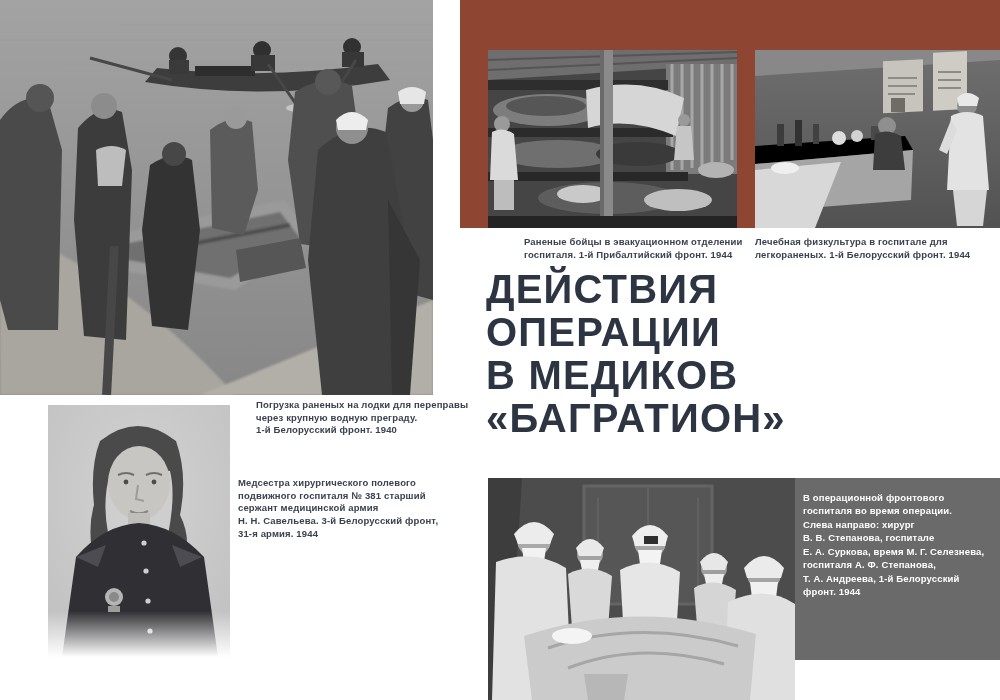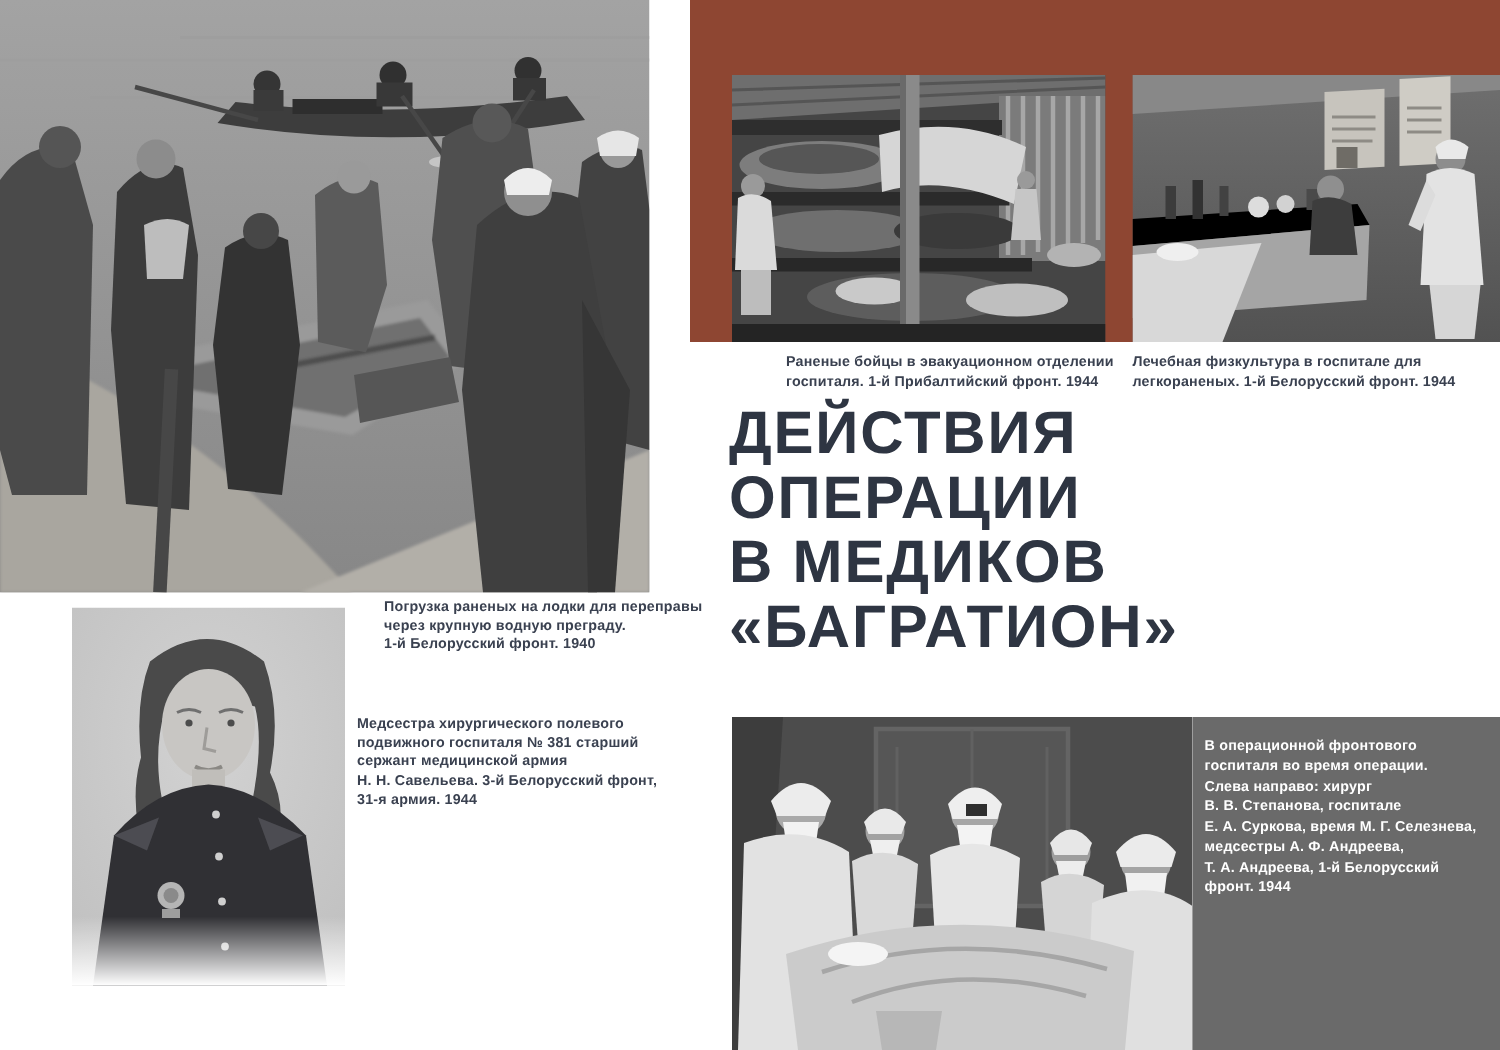--- a/index.html
+++ b/index.html
@@ -19,21 +19,21 @@
     position:absolute;left:460px;top:0;width:540px;height:228px;
     background:#8e4632;
   }
   .title{
     position:absolute;left:486px;top:268px;
     font-weight:700;font-size:40px;line-height:43px;
     color:#2e3542;letter-spacing:1.2px;
   }
   .title .t-line{display:block;}
   .gray-panel{
-    position:absolute;left:795px;top:478px;width:205px;height:222px;
+    position:absolute;left:795px;top:478px;width:205px;height:182px;
     background:#6a6a6a;box-sizing:border-box;
     padding:13px 4px 0 8px;
   }
   .caption-light{
     position:static;
     font-weight:700;font-size:9.5px;line-height:1.42;
     color:#ffffff;letter-spacing:0.15px;
   }
 </style>
 </head>
@@ -299,19 +299,19 @@
     </g>
   </svg>
 
   <div class="gray-panel">
     <div class="caption-light">
       <span class="cap-line">В операционной фронтового</span>
       <span class="cap-line">госпиталя во время операции.</span>
       <span class="cap-line">Слева направо: хирург</span>
       <span class="cap-line">В. В. Степанова, госпитале</span>
       <span class="cap-line">Е. А. Суркова, время М. Г. Селезнева,</span>
-      <span class="cap-line">медсестры А. Ф. Андреева,</span>
+      <span class="cap-line">госпиталя А. Ф. Степанова,</span>
       <span class="cap-line">Т. А. Андреева, 1-й Белорусский</span>
       <span class="cap-line">фронт. 1944</span>
     </div>
   </div>
 
 </div>
 
 </body></html>

